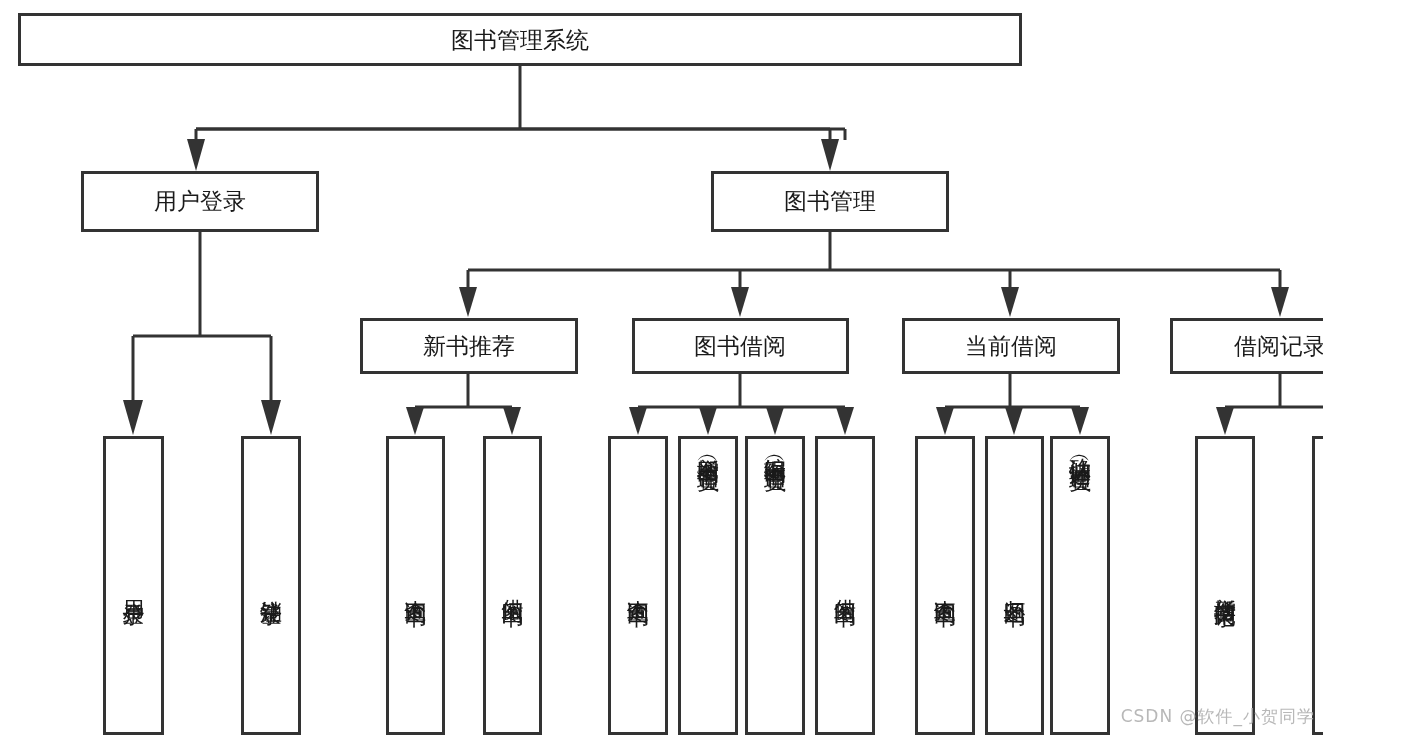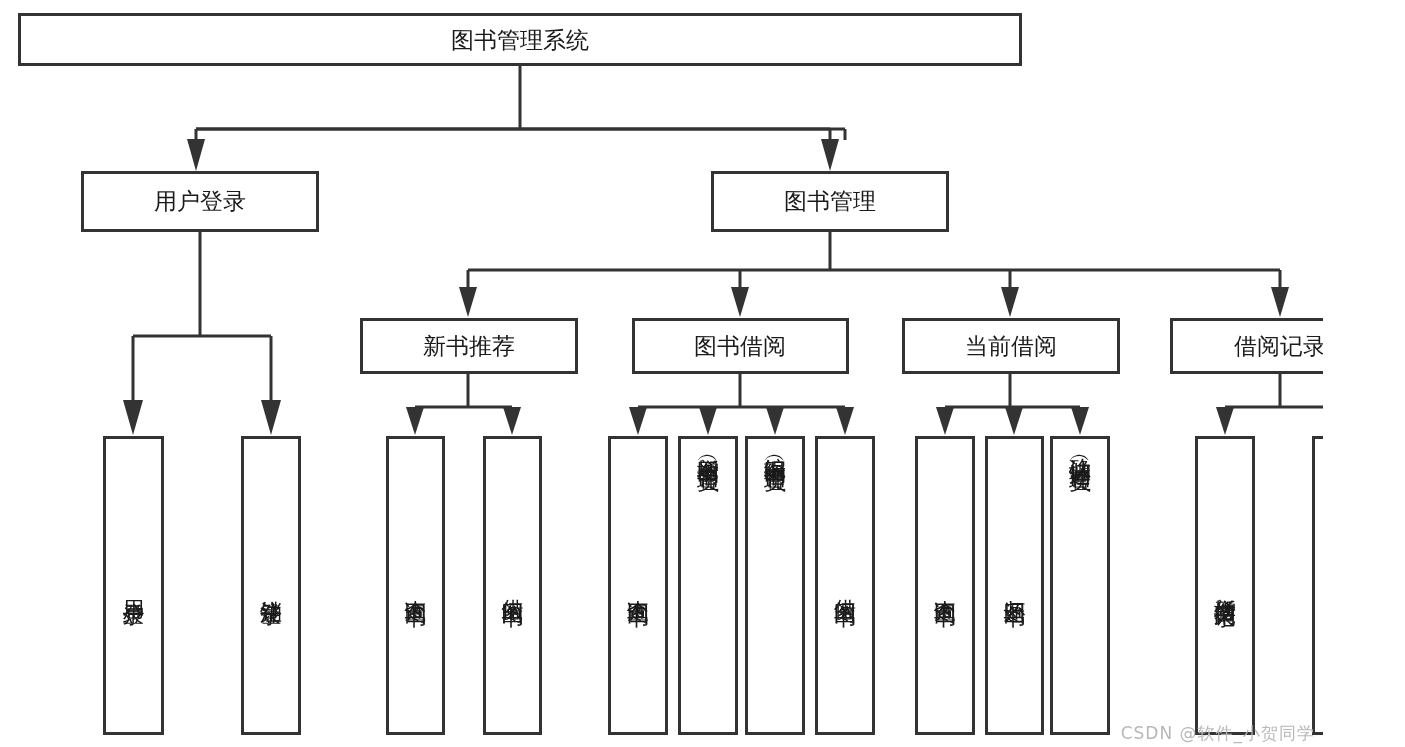--- a/index.html
+++ b/index.html
@@ -55,21 +55,21 @@
     line-height: 1.18;
     color: #1a1a1a;
     letter-spacing: 2px;
     text-align: center;
     white-space: nowrap;
     pointer-events: none;
   }
   .watermark {
     position: absolute;
     right: 8px;
-    bottom: 2px;
+    bottom: 19px;
     font-family: "DejaVu Sans", "Liberation Sans", sans-serif;
     font-size: 17px;
     color: #b8b8b8;
     letter-spacing: 1px;
     white-space: nowrap;
   }
 </style>
 </head>
 <body>
 

